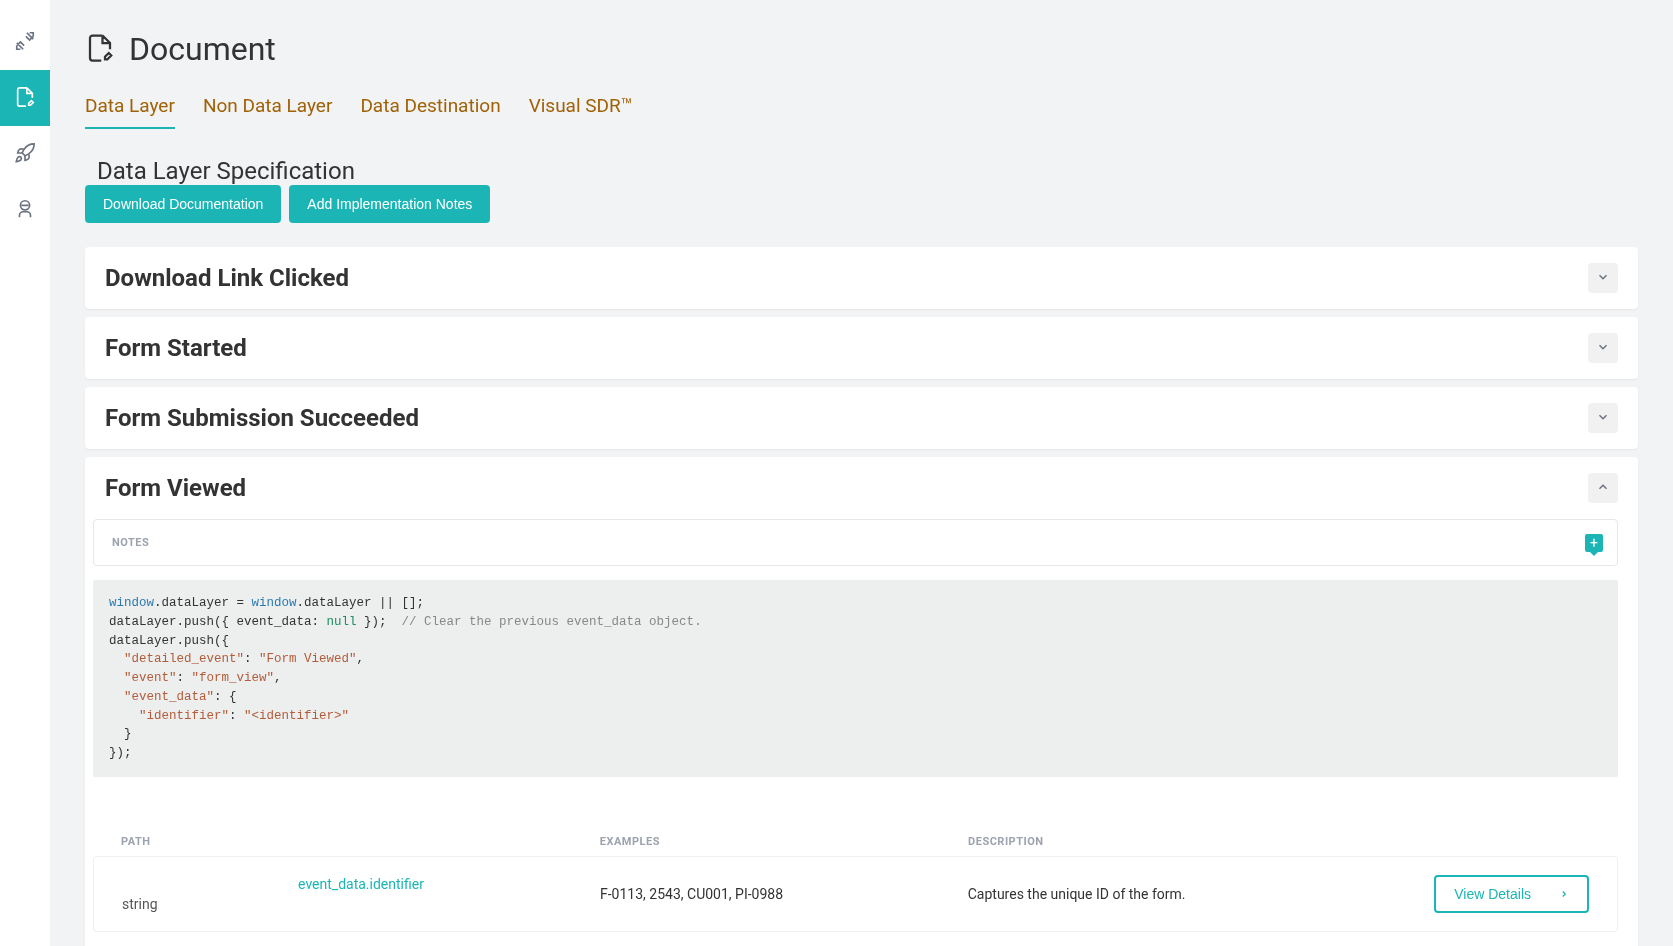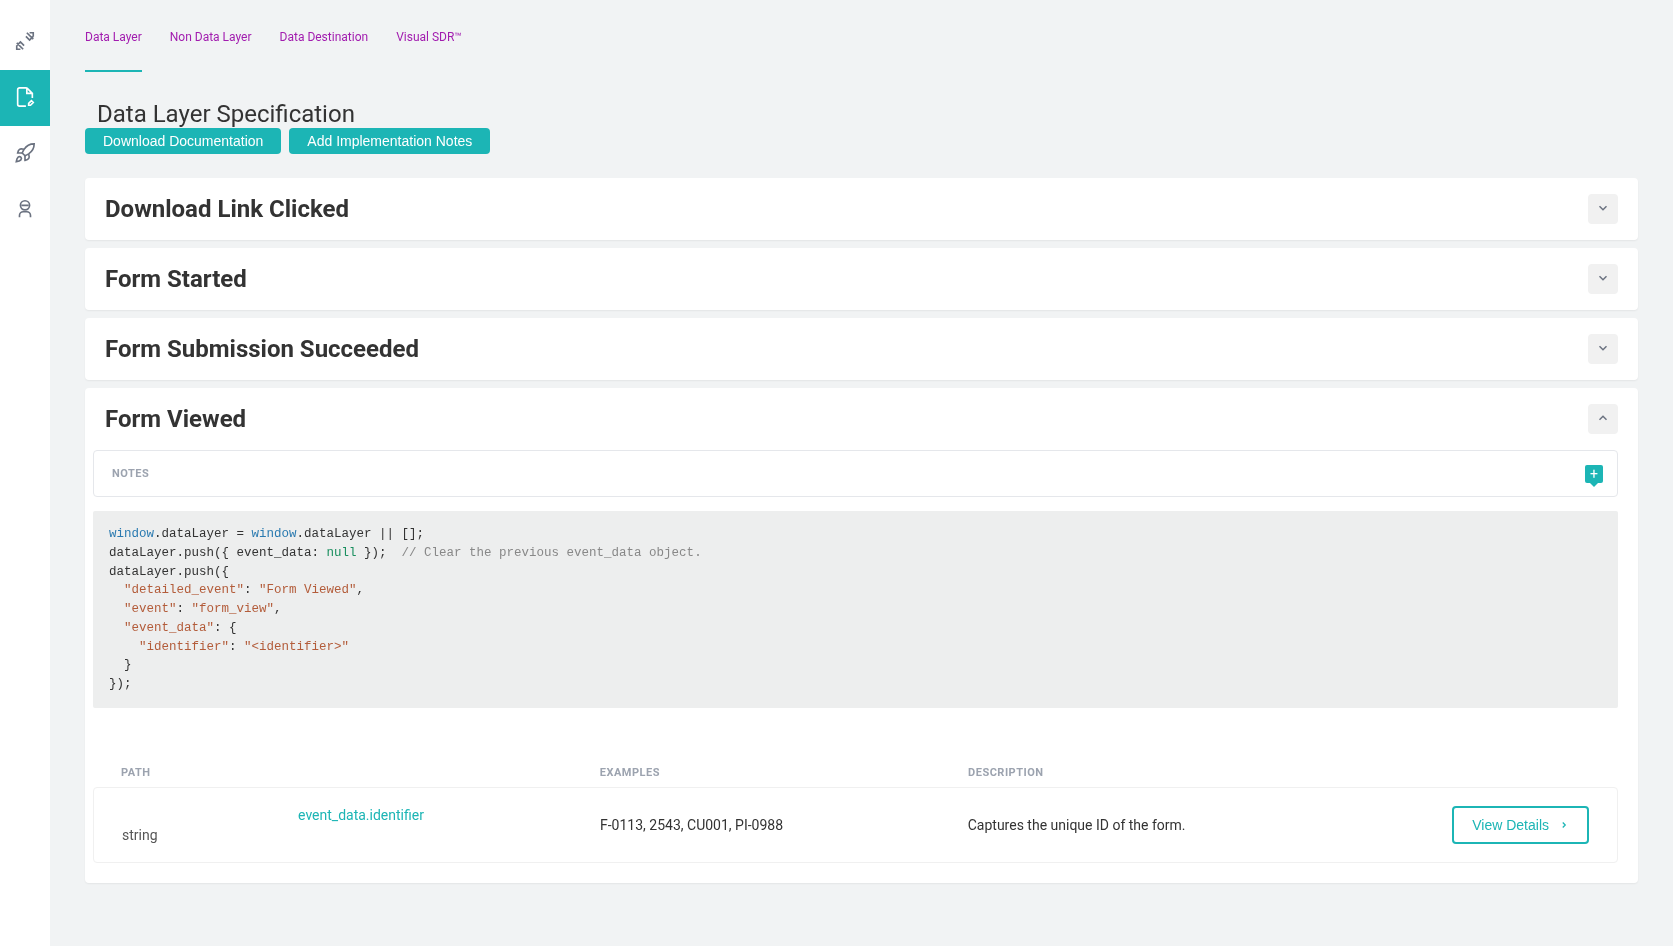--- a/index.html
+++ b/index.html
@@ -48,23 +48,23 @@
   font-size: 32px;
   font-weight: 400;
   color: #333;
 }
 .tabs {
   display: flex;
   gap: 28px;
   margin-bottom: 28px;
 }
 .tab {
-  font-size: 12px;
-  color: #a21caf;
-  padding-bottom: 26px;
+  font-size: 19px;
+  color: #a16207;
+  padding-bottom: 10px;
   cursor: pointer;
   border-bottom: 2px solid transparent;
 }
 .tab.active {
   border-bottom: 2px solid #1cb5b5;
 }
 .section-header {
   display: flex;
   align-items: flex-start;
   justify-content: space-between;
@@ -75,21 +75,21 @@
   font-size: 24px;
   font-weight: 400;
   color: #333;
   padding-left: 12px;
 }
 .actions { display: flex; gap: 8px; }
 .btn {
   background: #1cb5b5;
   color: #fff;
   border: none;
-  padding: 5px 18px;
+  padding: 11px 18px;
   border-radius: 4px;
   font-size: 14px;
   font-weight: 500;
   cursor: pointer;
 }
 .panel {
   background: #fff;
   border-radius: 4px;
   margin-bottom: 8px;
   box-shadow: 0 1px 2px rgba(0,0,0,0.06);
@@ -208,21 +208,21 @@
 .view-details-btn {
   border: 2px solid #1cb5b5;
   color: #1cb5b5;
   background: #fff;
   padding: 9px 18px;
   border-radius: 4px;
   font-size: 14px;
   font-weight: 500;
   display: inline-flex;
   align-items: center;
-  gap: 10px;
+  gap: 28px;
   cursor: pointer;
   justify-self: end;
 }
 .view-details-btn svg { width: 10px; height: 10px; }
 </style>
 </head>
 <body>
 
 <div class="app">
   <nav class="sidebar">
@@ -252,20 +252,28 @@
       <span>
         <svg viewBox="0 0 24 24" fill="none" stroke="currentColor" stroke-width="1.8">
             <circle cx="12" cy="8" r="5"></circle>
             <path d="M6 21v-2a4 4 0 0 1 4-4h4a4 4 0 0 1 4 4v2M8 8h8"></path>
           </svg>
       </span>
     </div>
   </nav>
 
   <main class="main">
+    <div class="page-header">
+      <span>
+        <svg viewBox="0 0 24 24" fill="none" stroke="currentColor" stroke-width="1.8">
+            <path d="M14 2H6a2 2 0 0 0-2 2v16a2 2 0 0 0 2 2h7M14 2v6h6M14 2l6 6v5M18 21l3-3-2-2-3 3v2h2z"></path>
+          </svg>
+      </span>
+      <h1 class="page-title">Document</h1>
+    </div>
 
     <div class="tabs">
       <div class="tab active">Data Layer</div>
       <div class="tab">Non Data Layer</div>
       <div class="tab">Data Destination</div>
       <div class="tab">Visual SDR™</div>
     </div>
 
     <div class="section-header">
       <h2 class="section-title">Data Layer Specification</h2>

